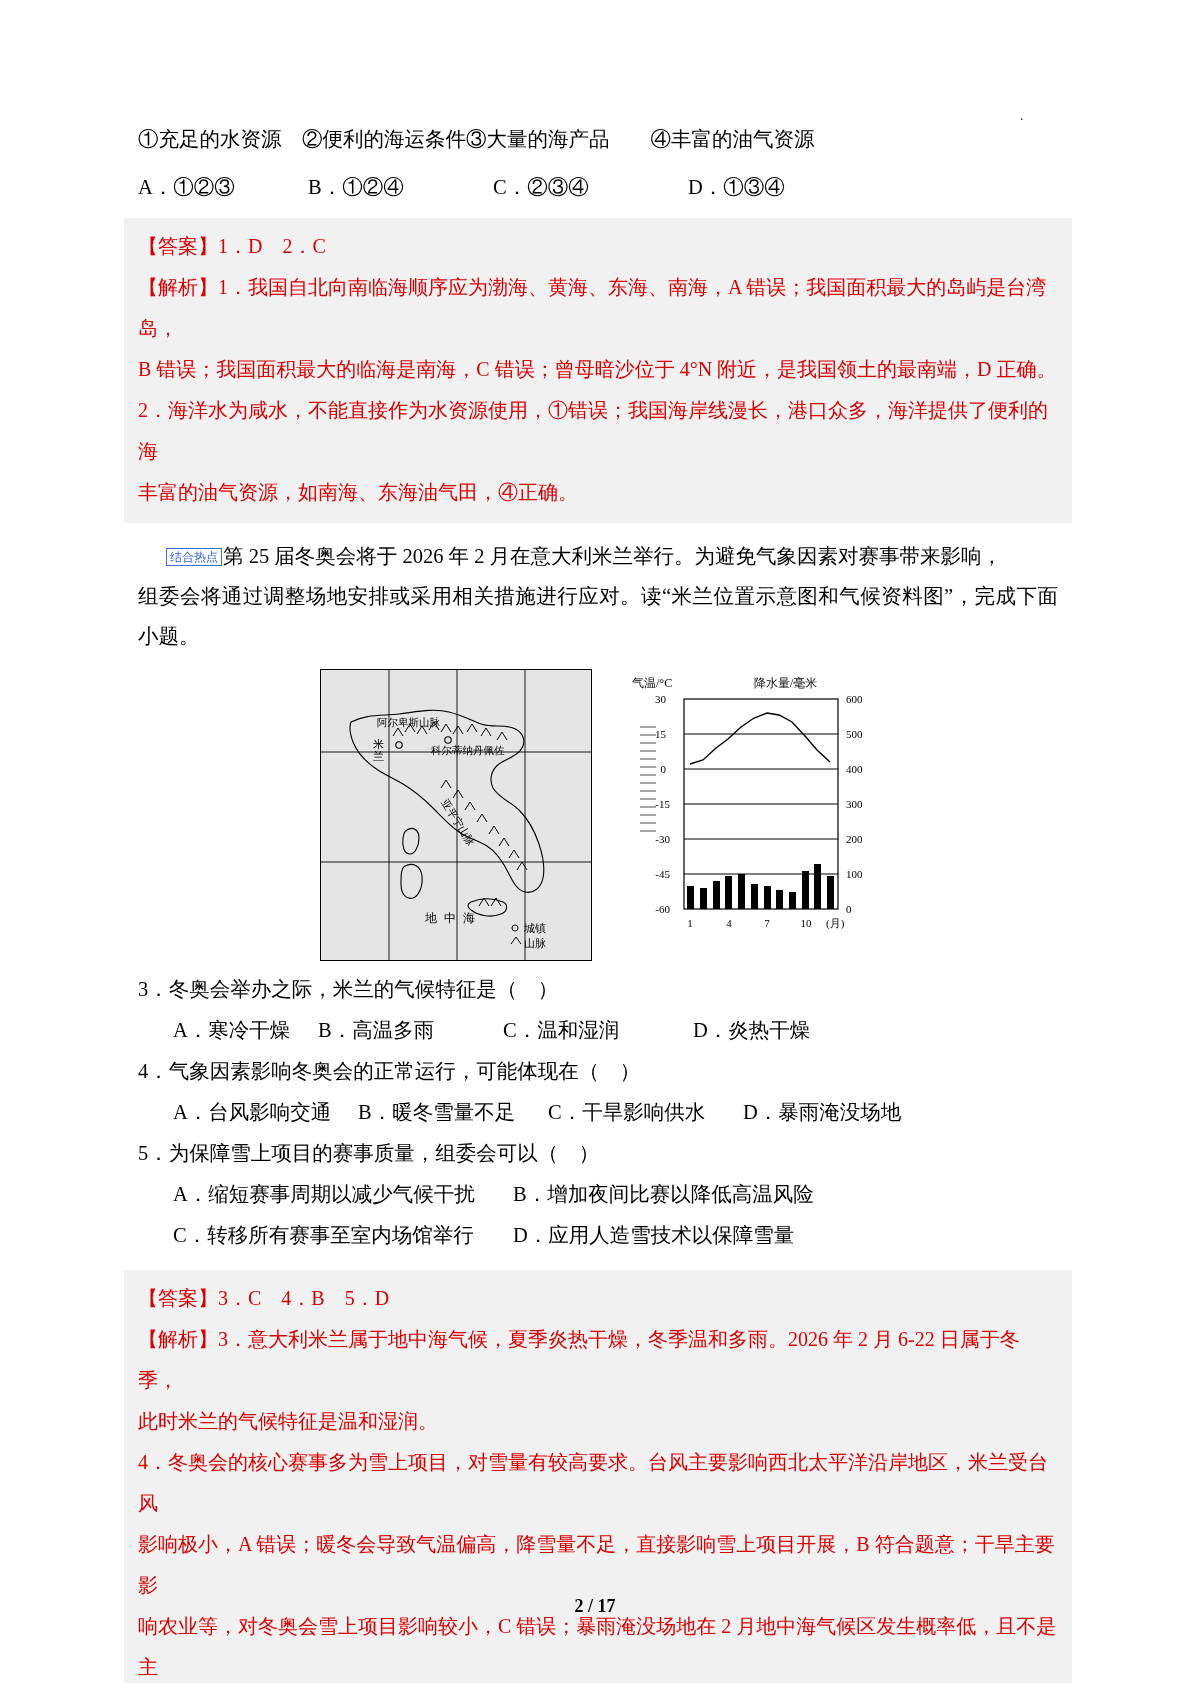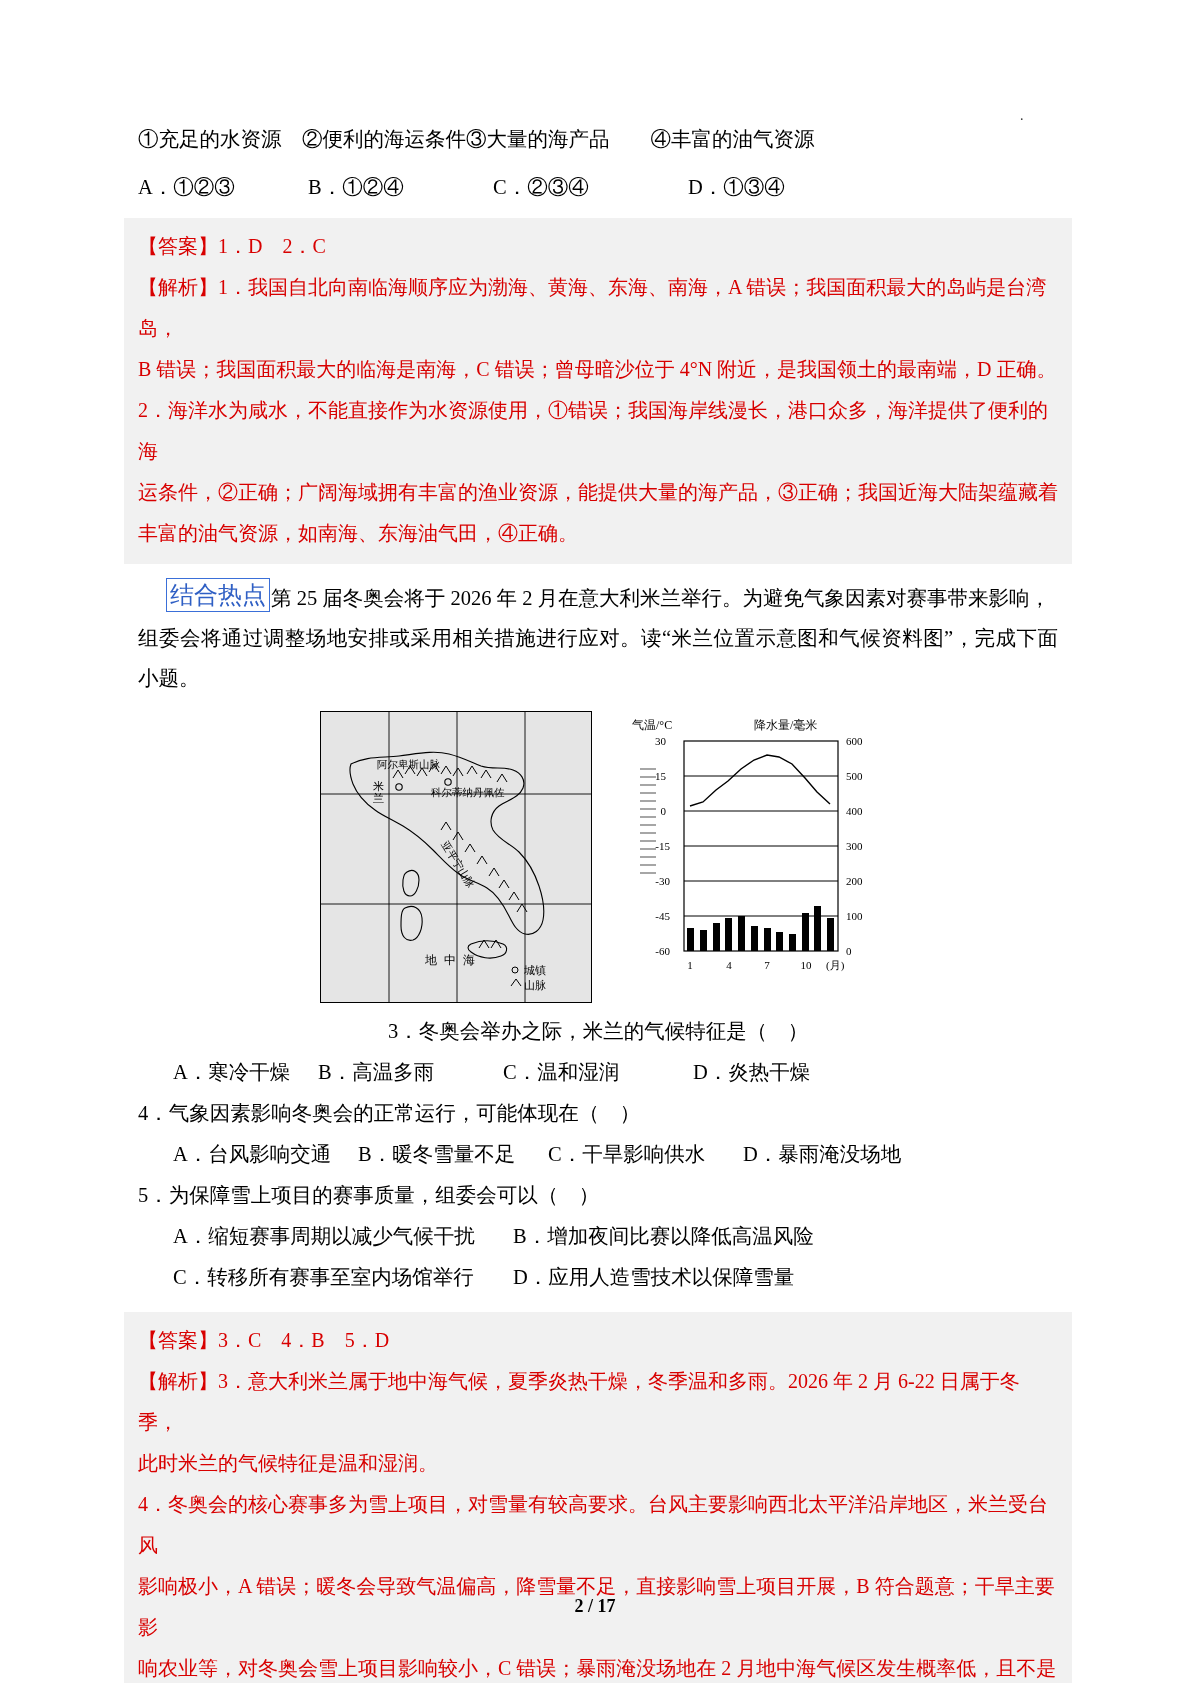--- a/index.html
+++ b/index.html
@@ -45,21 +45,21 @@
   .ans-block .line{
     color:#d80000;
     font-size:20px;
     line-height:2.05;
   }
   .hot-tag{
     display:inline-block;
     border:1px solid #3a6fd8;
     color:#2f5fc4;
     padding:0px 3px;
-    font-size:24px;
+    font-size:12px;
     line-height:1.35;
     vertical-align:2px;
     margin-right:1px;
   }
   .para{
     font-size:20.5px;
     line-height:1.95;
     text-align:justify;
   }
   .fig-wrap{
@@ -131,21 +131,20 @@
       <span style="width:185px">B．①②④</span>
       <span style="width:195px">C．②③④</span>
       <span>D．①③④</span>
     </div>
 
     <div class="ans-block">
       <div class="line">【答案】1．D    2．C</div>
       <div class="line">【解析】1．我国自北向南临海顺序应为渤海、黄海、东海、南海，A 错误；我国面积最大的岛屿是台湾岛，</div>
       <div class="line">B 错误；我国面积最大的临海是南海，C 错误；曾母暗沙位于 4°N 附近，是我国领土的最南端，D 正确。</div>
       <div class="line">2．海洋水为咸水，不能直接作为水资源使用，①错误；我国海岸线漫长，港口众多，海洋提供了便利的海</div>
-      <div class="line">运条件，②正确；广阔海域拥有丰富的渔业资源，能提供大量的海产品，③正确；我国近海大陆架蕴藏着</div>
       <div class="line">丰富的油气资源，如南海、东海油气田，④正确。</div>
     </div>
 
     <div class="para" style="margin-top:14px;">
       <span style="display:inline-block;width:28px"></span><span class="hot-tag">结合热点</span><span>第 25 届冬奥会将于 2026 年 2 月在意大利米兰举行。为避免气象因素对赛事带来影响，</span>
     </div>
     <div class="para">
       <span>组委会将通过调整场地安排或采用相关措施进行应对。读“米兰位置示意图和气候资料图”，完成下面小题。</span>
     </div>
 
@@ -294,21 +293,21 @@
               <line x1="14" y1="146" x2="30" y2="146"></line>
               <line x1="14" y1="154" x2="30" y2="154"></line>
               <line x1="14" y1="162" x2="30" y2="162"></line>
             </g>
           </svg>
         </div>
 
       </div>
     </div>
 
-    <div class="qline" style="margin-top:8px;text-align:center;">3．冬奥会举办之际，米兰的气候特征是（　）</div>
+    <div class="qline" style="margin-top:8px;">3．冬奥会举办之际，米兰的气候特征是（　）</div>
     <div class="q-opts">
       <span style="width:35px"></span>
       <span style="width:145px">A．寒冷干燥</span>
       <span style="width:185px">B．高温多雨</span>
       <span style="width:190px">C．温和湿润</span>
       <span>D．炎热干燥</span>
     </div>
 
     <div class="qline">4．气象因素影响冬奥会的正常运行，可能体现在（　）</div>
     <div class="q-opts">

